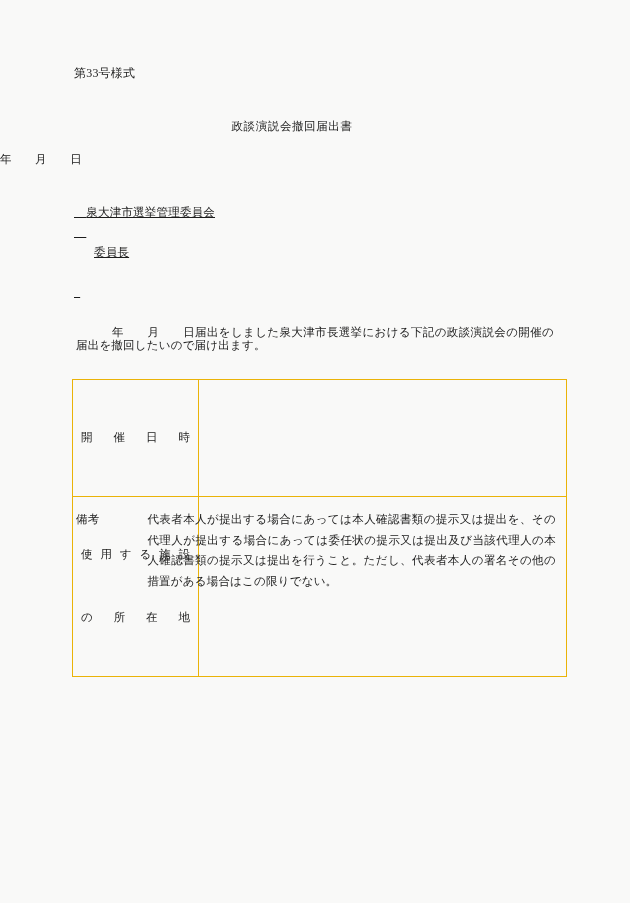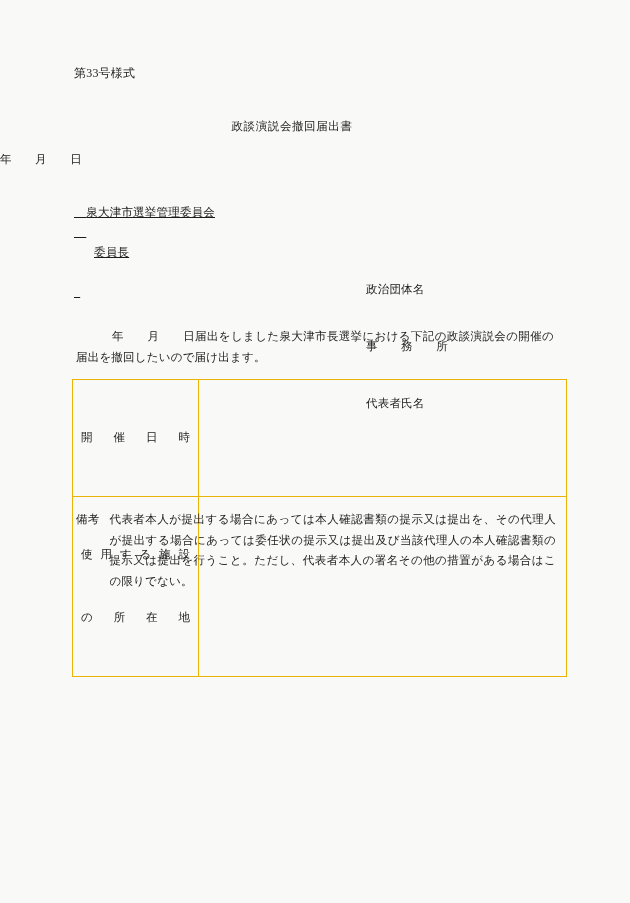--- a/index.html
+++ b/index.html
@@ -80,21 +80,21 @@
     line-height: 19px;
   }
   .applicant div { white-space: pre; }
 
   
   .statement {
     left: 76px;
     top: 326px;
     width: 478px;
     font-size: 11.5px;
-    line-height: 21px;
+    line-height: 13px;
     text-align: justify;
     text-indent: 36px;
     white-space: normal;
   }
 
   
   .form-table {
     position: absolute;
     left: 72px;
     top: 379px;
@@ -129,20 +129,21 @@
   
   .remarks {
     left: 76px;
     top: 509px;
     width: 480px;
     font-size: 11.5px;
     line-height: 20.5px;
     white-space: normal;
     display: flex;
     align-items: flex-start;
+    gap: 38px;
   }
   .remarks-label {
     flex: 0 0 auto;
     white-space: pre;
     padding-right: 10px;
   }
   .remarks-body {
     flex: 1 1 auto;
     text-align: justify;
   }
@@ -156,25 +157,20 @@
 
   <div class="t doc-title">政談演説会撤回届出書</div>
 
   <div class="t date-line">年　　月　　日</div>
 
   <div class="t addressee">
     <span>泉大津市選挙管理委員会</span>
     <span class="line2">委員長</span>
   </div>
 
-  <div class="t applicant">
-    <div>政治団体名</div>
-    <div>事　　務　　所</div>
-    <div>代表者氏名</div>
-  </div>
 
   <div class="t statement">年　　月　　日届出をしました泉大津市長選挙における下記の政談演説会の開催の届出を撤回したいので届け出ます。</div>
 
   <table class="form-table">
     <tbody>
       <tr class="row-1">
         <td class="label">
           <span class="l">開　催　日　時</span>
         </td>
         <td class="value"></td>

